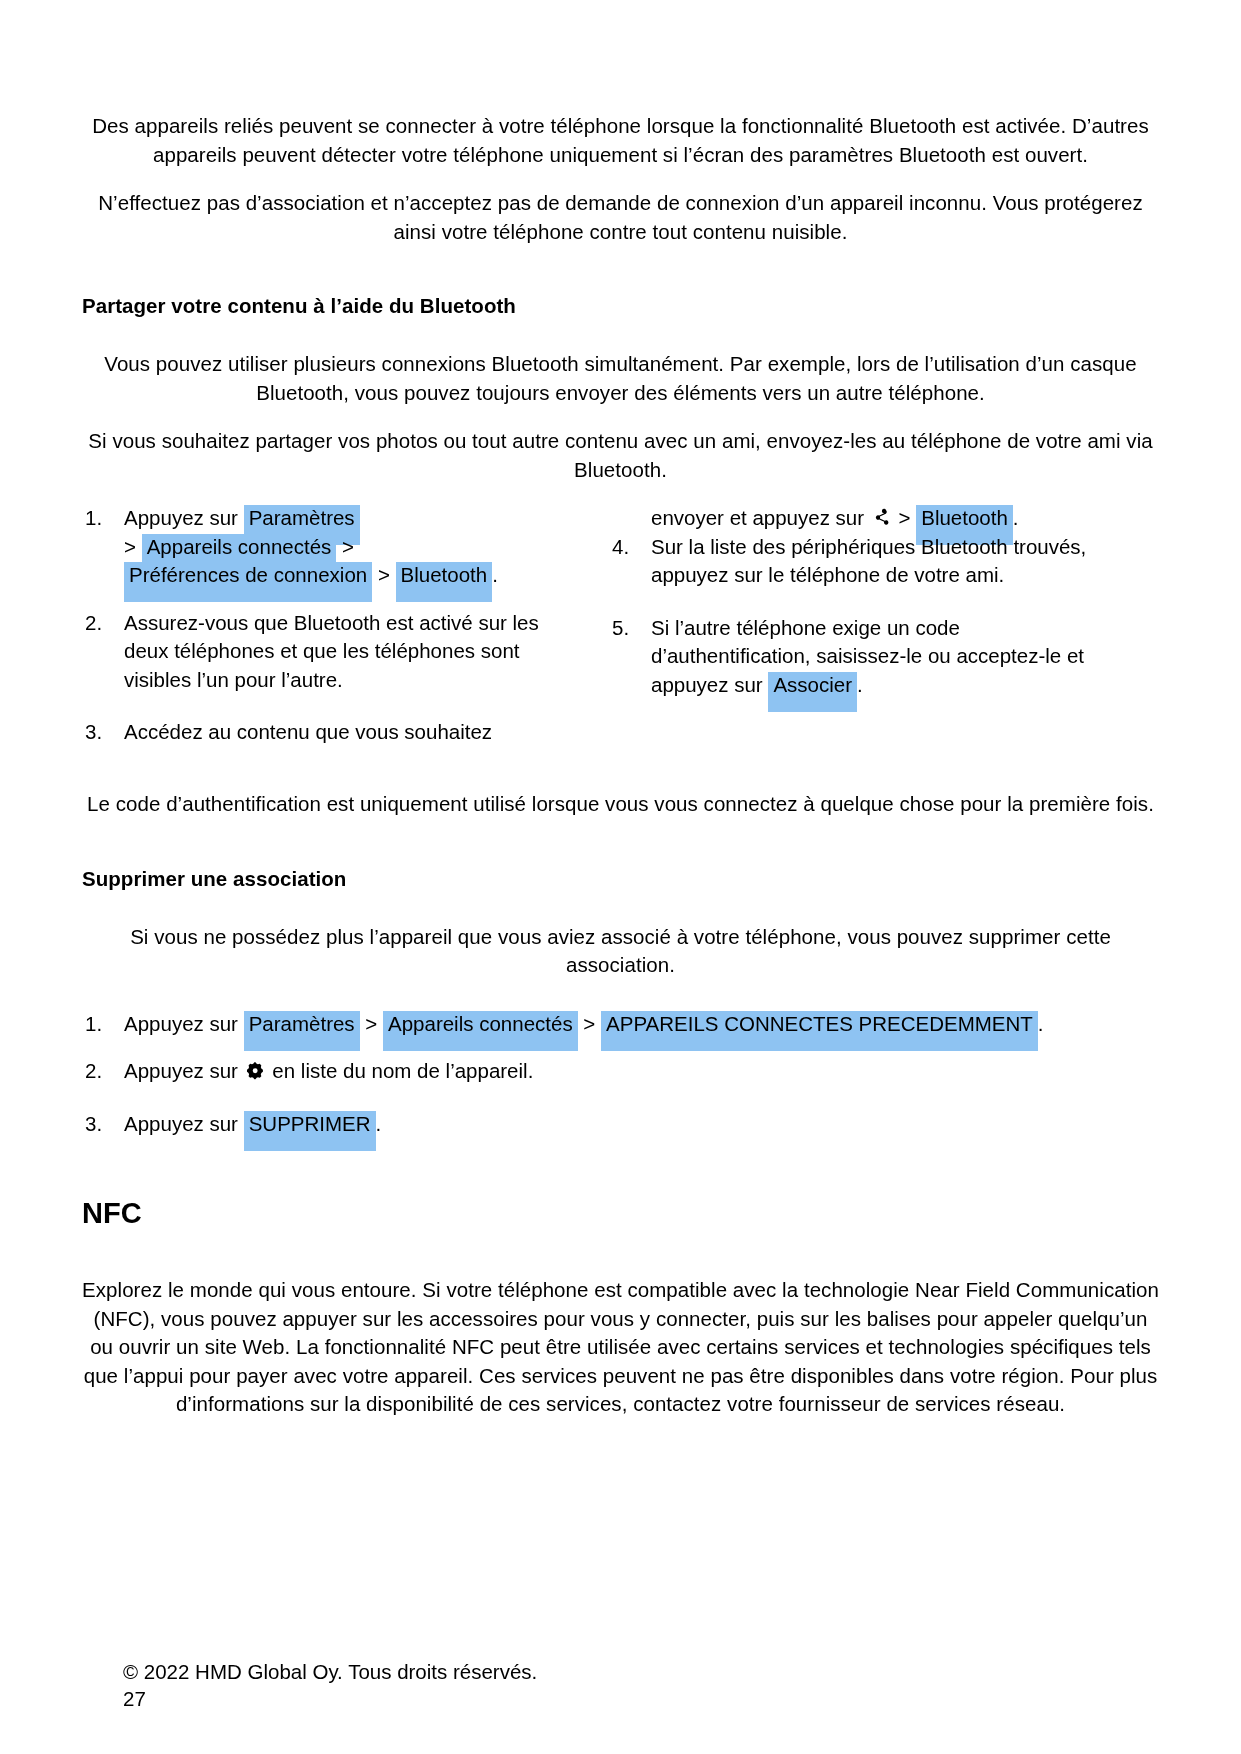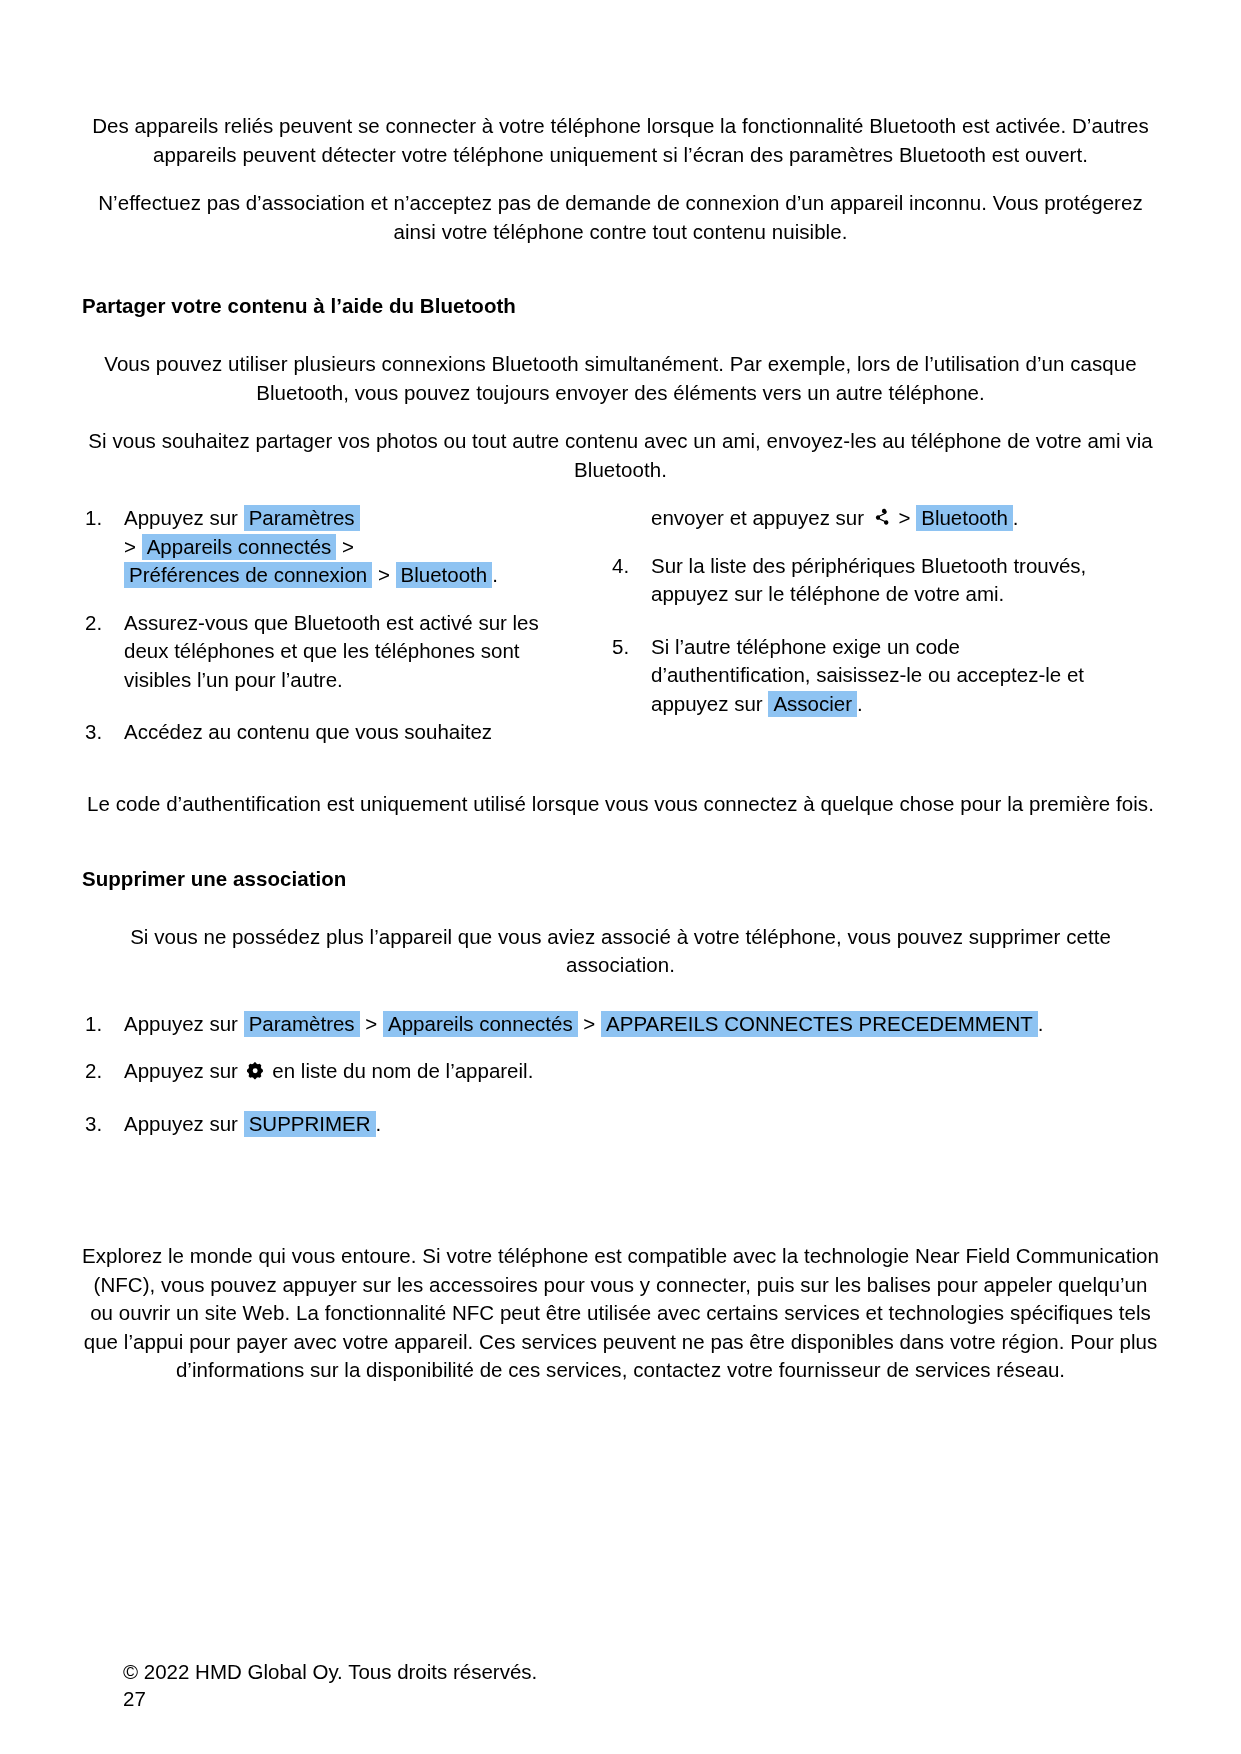--- a/index.html
+++ b/index.html
@@ -66,21 +66,21 @@
   }
 
   .spacer-lg { height: 46px; }
   .spacer-md { height: 30px; }
   .spacer-sm { height: 20px; }
   .spacer-xs { height: 12px; }
 
   
   .hl {
     background: #8ec3f2;
-    padding: 1px 5px 2px 5px;
+    padding: 1px 5px 16px 5px;
     box-decoration-break: clone;
     -webkit-box-decoration-break: clone;
   }
 
   
   ol.steps {
     margin: 0;
     padding: 0;
     list-style: none;
     counter-reset: step;
@@ -117,21 +117,20 @@
   }
   .col-right {
     position: absolute;
     left: 527px; top: 0;
     width: 500px;
   }
   .cont-line {
     font-size: 20.5px;
     line-height: 28.5px;
     padding-left: 42px;
-    margin-bottom: 19px;
   }
 
   
   .icon-inline {
     display: inline-block;
     vertical-align: -2px;
     width: 19px;
     height: 19px;
     margin: 0 2px;
   }
@@ -253,20 +252,21 @@
       </li>
       <li>
         <span>Appuyez sur</span>
         <span class="hl">SUPPRIMER</span><span>.</span>
       </li>
     </ol>
 
     <div class="spacer-lg"></div>
     <div class="spacer-xs"></div>
 
+    <h2 class="section">NFC</h2>
 
     <div class="spacer-lg"></div>
 
     <p class="body">Explorez le monde qui vous entoure. Si votre téléphone est compatible avec la technologie Near Field Communication (NFC), vous pouvez appuyer sur les accessoires pour vous y connecter, puis sur les balises pour appeler quelqu’un ou ouvrir un site Web. La fonctionnalité NFC peut être utilisée avec certains services et technologies spécifiques tels que l’appui pour payer avec votre appareil. Ces services peuvent ne pas être disponibles dans votre région. Pour plus d’informations sur la disponibilité de ces services, contactez votre fournisseur de services réseau.</p>
 
   </div>
 
   <div class="footer">
     <span>© 2022 HMD Global Oy. Tous droits réservés.</span>
     <span class="pageno">27</span>

